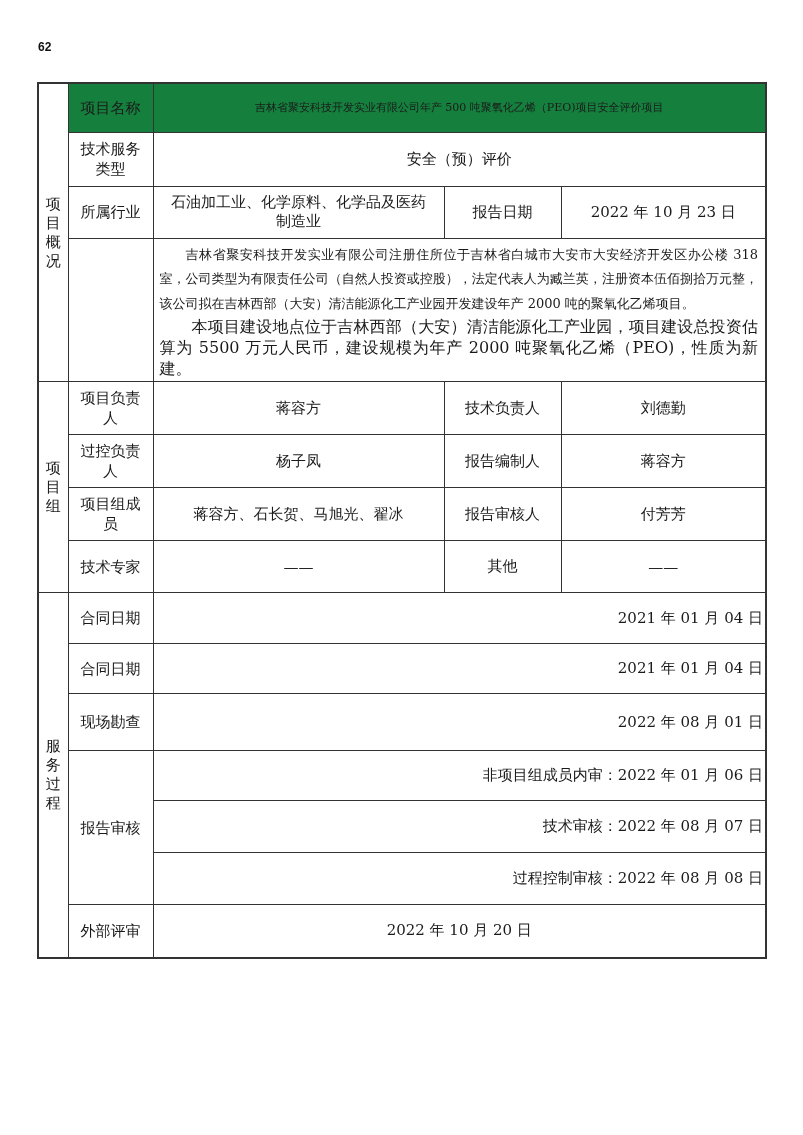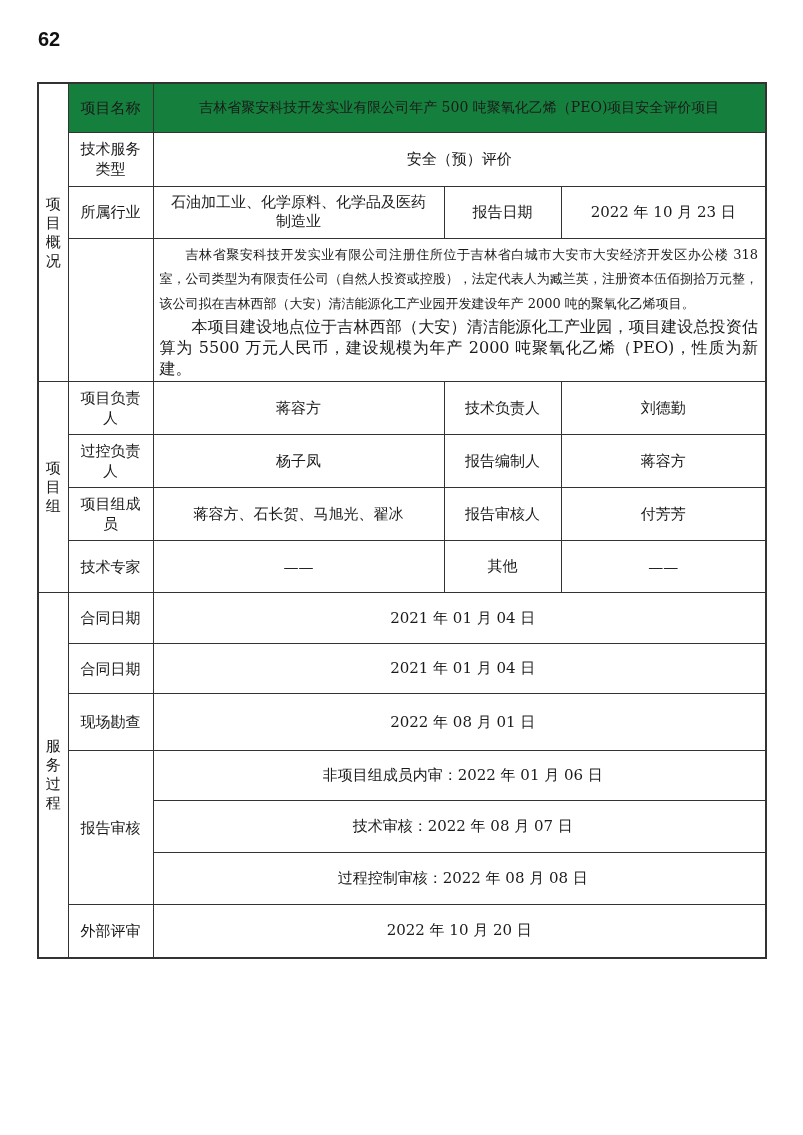--- a/index.html
+++ b/index.html
@@ -5,23 +5,23 @@
   html, body {
     margin: 0; padding: 0;
     width: 803px; height: 1135px;
     background: #ffffff;
     font-family: "DejaVu Serif", "Liberation Serif", serif;
     color: #1a1a1a;
     overflow: hidden;
   }
   .page { position: relative; width: 803px; height: 1135px; background: #fff; }
   .page-number {
-    position: absolute; left: 38px; top: 28px;
+    position: absolute; left: 38px; top: 40px;
     font-family: "Liberation Sans", "DejaVu Sans", sans-serif;
-    font-weight: bold; font-size: 20px; color: #111;
+    font-weight: bold; font-size: 12px; color: #111;
   }
   table.doc {
     position: absolute; left: 37px; top: 82px;
     width: 728px;
     border-collapse: collapse;
     table-layout: fixed;
     border: 2px solid #333;
   }
   td {
     border: 1px solid #333;
@@ -37,23 +37,23 @@
     font-size: 15px;
     padding: 0;
   }
   .label-cell {
     text-align: center;
     white-space: pre-line;
     line-height: 20px;
     padding: 1px;
   }
   .center { text-align: center; white-space: pre-line; }
-  .value-left { text-align: center; padding-left: 9px; }
+  .value-left { text-align: right; padding-left: 9px; }
   .blue { background: #15803d; }
-  .name-cell { font-size: 14px; }
+  .name-cell { font-size: 11px; }
   .desc-cell { vertical-align: top; padding: 4px 7px 2px 6px; }
   .para1 { font-size: 13px; line-height: 24.5px; text-indent: 2em; text-align: justify; }
   .para2 { font-size: 16px; line-height: 21px; text-indent: 2em; text-align: justify; }
 </style>
 </head>
 <body>
 
 <div class="page">
 
   <div class="page-number">62</div>

